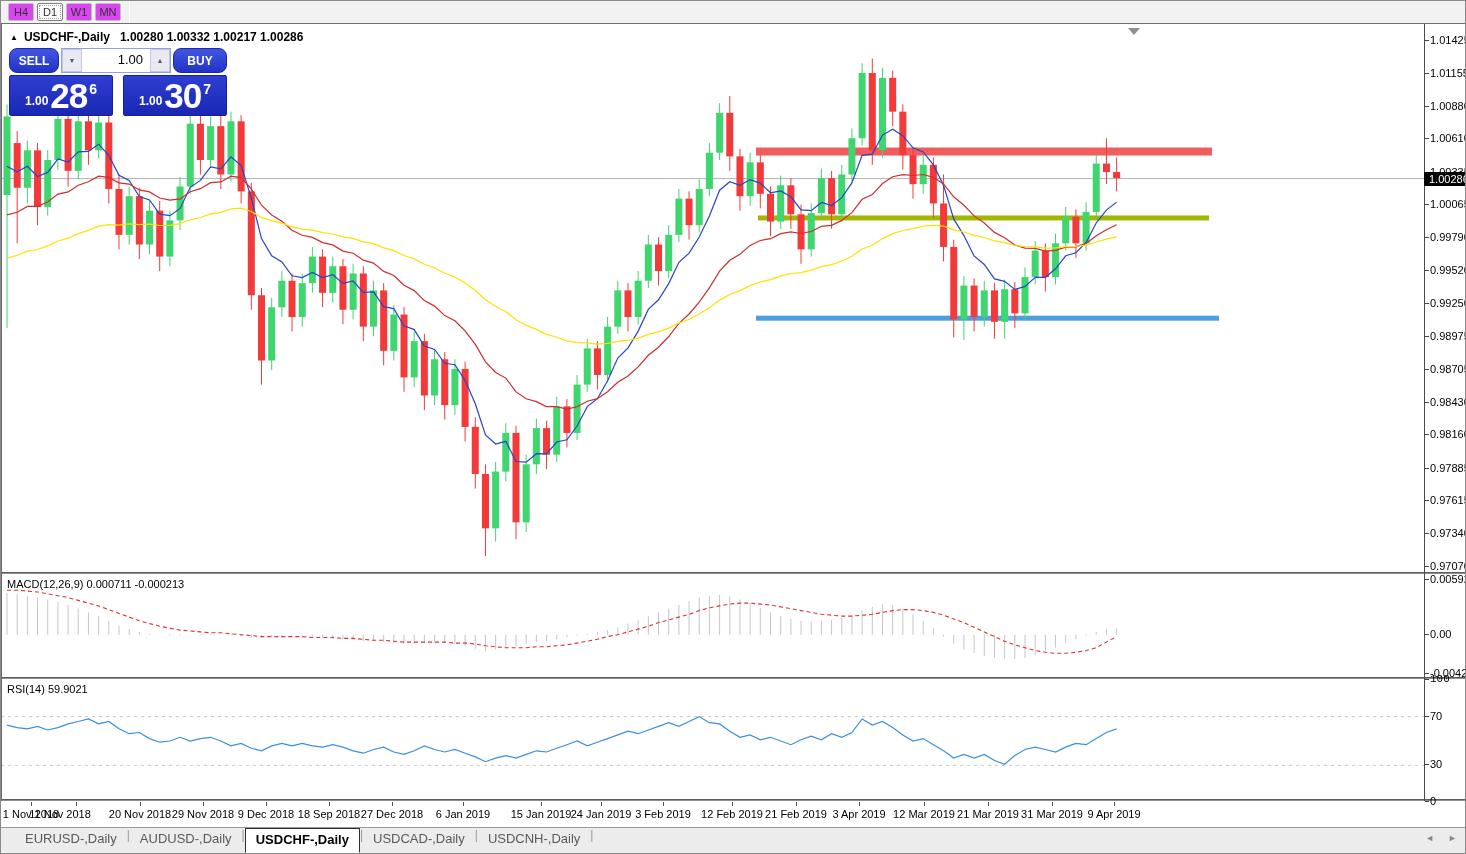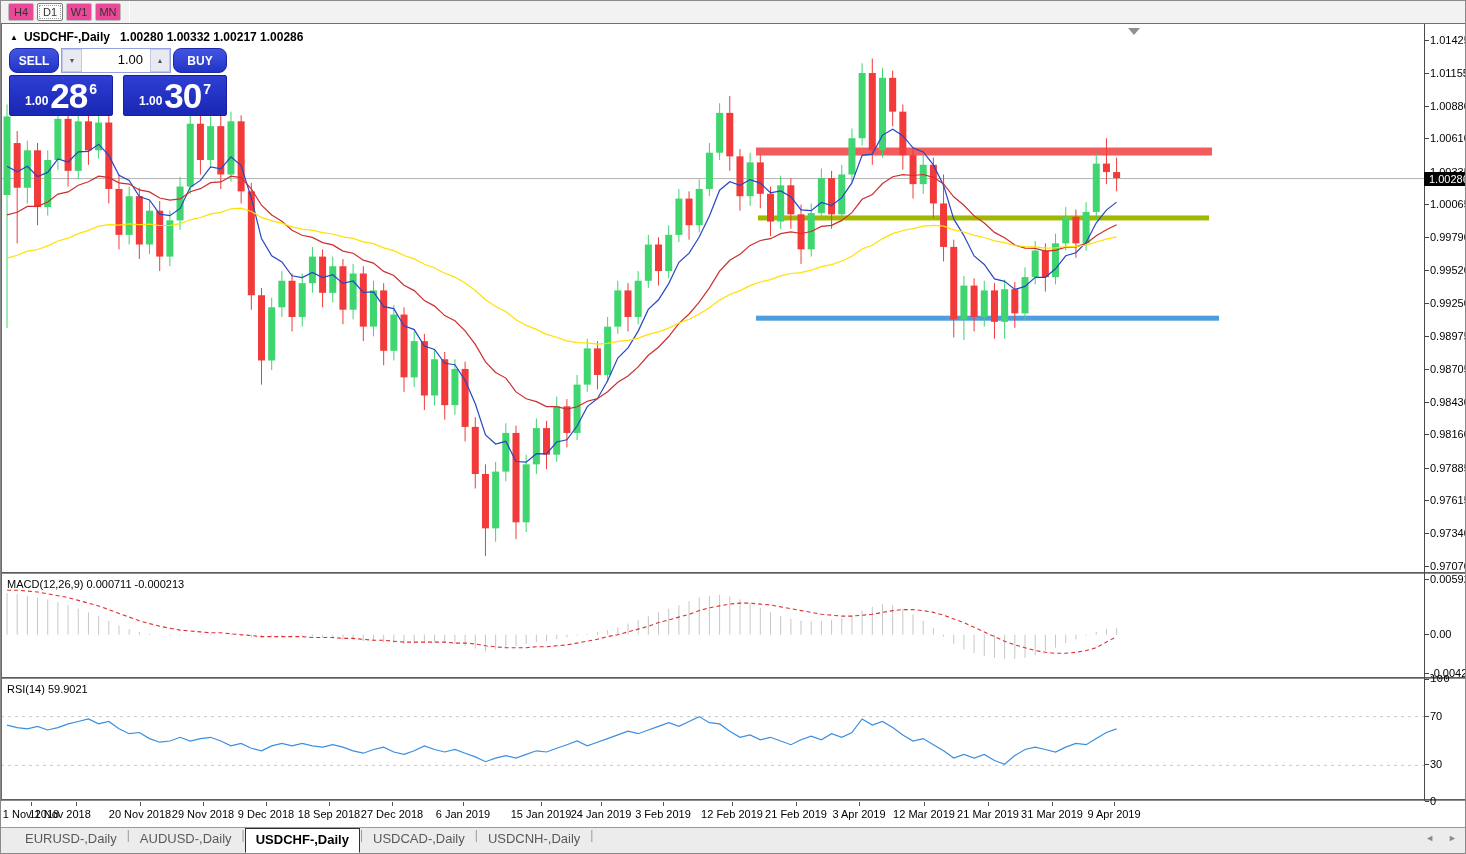--- a/index.html
+++ b/index.html
@@ -1,20 +1,20 @@
 <!DOCTYPE html>
 <html><head>
 <meta charset="utf-8">
 <style>
   *{margin:0;padding:0;box-sizing:border-box}
   html,body{background:#c8c8c8;font-family:"Liberation Sans",sans-serif}
   .screen{position:relative;width:1466px;height:854px;background:#fff;overflow:hidden;border:1px solid #8a8a8a}
   
   .toolbar{position:absolute;top:0;left:0;right:0;height:23px;background:#f2f2f2;border-bottom:1px solid #707070;display:flex;align-items:center;padding-left:7px}
-  .tf-btn{min-width:26px;height:18px;line-height:16px;text-align:center;font-size:11px;color:#333;border:1px solid #bdbdbd;background:#ec4899;border-radius:2px;margin-right:3px;cursor:default}
+  .tf-btn{min-width:26px;height:18px;line-height:16px;text-align:center;font-size:11px;color:#333;border:1px solid #bdbdbd;background:#d946ef;border-radius:2px;margin-right:3px;cursor:default}
   .tf-btn.active{background:#fcfcfc;border:1px solid #7d7d7d;outline:1px dotted #9a9a9a;outline-offset:-3px}
   .tf-sep{width:1px;height:22px;background:#9e9e9e;margin-left:5px;border-right:1px solid #fff}
   
   .hsep{position:absolute;left:0;width:1466px;height:2px;background:#fff;border-top:1px solid #5d5d5d;border-bottom:1px solid #8d8d8d}
   .vaxis{position:absolute;left:1423px;top:23px;height:777px;width:1px;background:#4a4a4a}
   .vleft{position:absolute;left:0;top:23px;height:777px;width:1px;background:#6a6a6a}
   svg{position:absolute;left:0}
   
   .ctitle{position:absolute;left:9px;top:29px;font-size:12px;font-weight:bold;color:#000;display:flex;align-items:center;white-space:nowrap}
   .ctitle .tri{font-size:8px;margin-right:6px}

